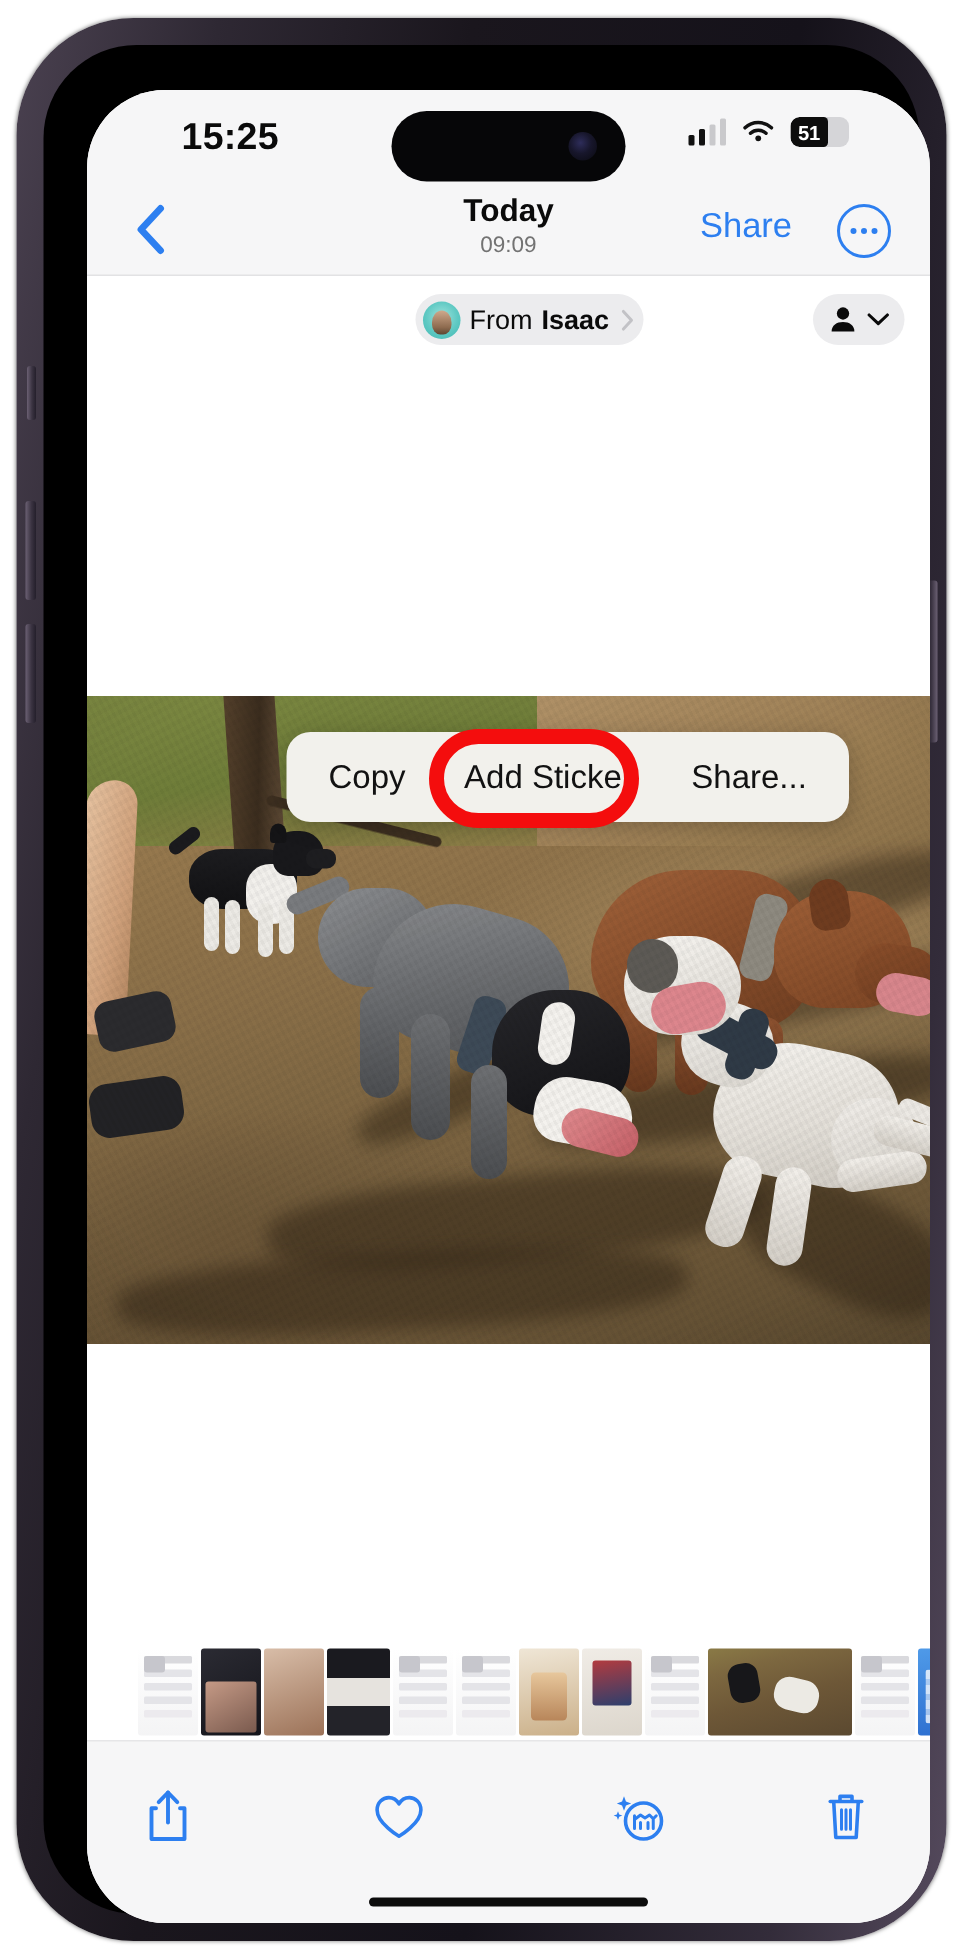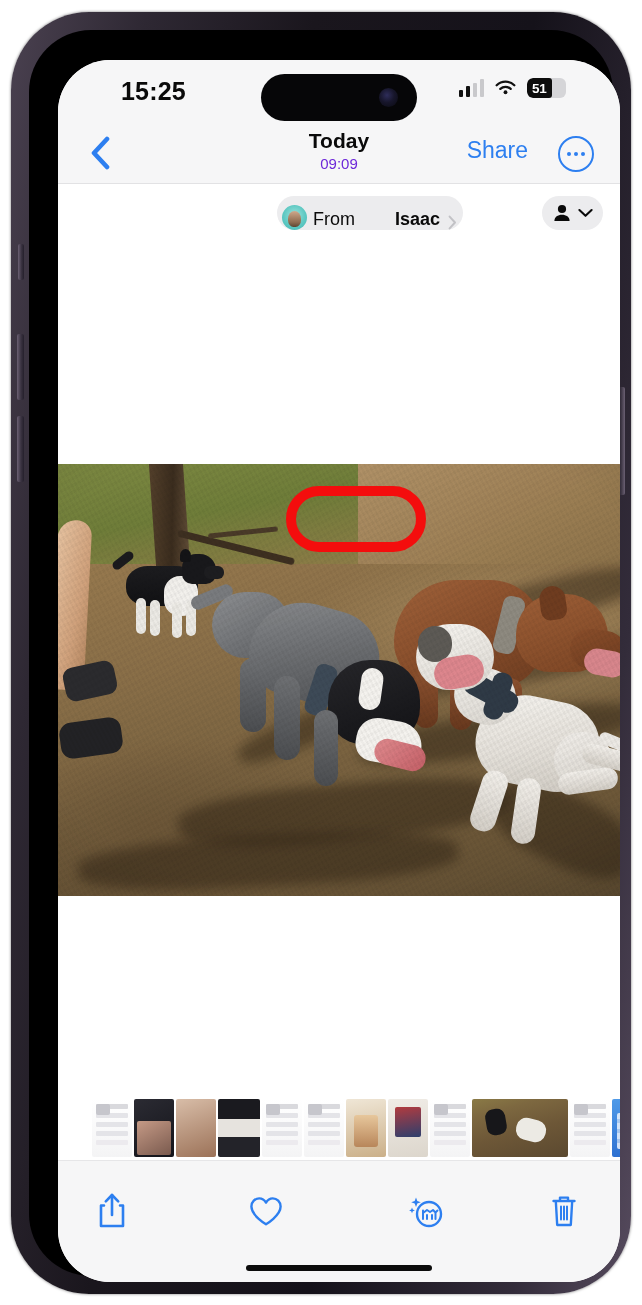--- a/index.html
+++ b/index.html
@@ -93,21 +93,21 @@
   #back-button{
     position:absolute; left:20px; top:10px;
     width:44px; height:42px;
     display:flex; align-items:center; justify-content:center;
   }
   #nav-title-block{
     position:absolute; left:0; top:6px; width:562px;
     text-align:center;
   }
   #nav-title{ font-size:21px; font-weight:bold; color:#0a0a0a; line-height:26px; }
-  #nav-subtitle{ font-size:15px; color:#6d28d9; line-height:19px; }
+  #nav-subtitle{ font-size:15px; color:#737373; line-height:19px; }
   #edit-button{
     position:absolute; right:92px; top:15px;
     font-size:23px; color:#2d7ff0;
   }
   #more-options-button{
     position:absolute; right:26px; top:14px;
     width:36px; height:36px; border-radius:50%;
     border:2px solid #2d7ff0;
     display:flex; align-items:center; justify-content:center;
     gap:3px;
@@ -124,34 +124,34 @@
     display:flex; align-items:center;
     height:34px;
   }
   #live-badge{
     position:absolute; left:17px; top:11px;
     padding:0 10px 0 9px; gap:6px;
   }
   #live-badge-label{ font-size:19px; color:#0a0a0a; letter-spacing:.2px; }
   #from-sender-pill{
     position:absolute; left:219px; top:11px;
-    padding:0 6px 0 5px; gap:6px;align-items:flex-end;
+    padding:0 6px 0 5px; gap:6px;
   }
   #sender-avatar{
     width:25px; height:25px; border-radius:50%;
     background:radial-gradient(circle at 50% 42%,#9fe3dd 0%,#5fc9c3 55%,#3fb7b2 100%);
     position:relative; overflow:hidden;
   }
   #sender-avatar::after{
     content:""; position:absolute; left:6px; top:6px;
     width:13px; height:16px; border-radius:50% 50% 42% 42%;
     background:linear-gradient(180deg,#cfa98c 0%,#8e6b4f 70%,#5c4632 100%);
   }
   #from-label{ font-size:18px; color:#0a0a0a; }
-  #sender-name{ font-size:18px; color:#0a0a0a; font-weight:bold;margin-left:34px; }
+  #sender-name{ font-size:18px; color:#0a0a0a; font-weight:bold; }
   #sender-chevron-icon{ color:#c2c2c6; font-size:15px; margin-left:2px; }
   #people-filter-pill{
     position:absolute; right:17px; top:11px;
     padding:0 10px; gap:6px;
   }
 
   
   #photo-white-gap-top{
     position:absolute; left:0; top:183px; width:562px; height:221px;
     background:#ffffff;
@@ -586,20 +586,27 @@
             <div class="wht-leg" style="left:118px;top:150px;width:26px;height:62px;transform:rotate(18deg);"></div>
             <div class="wht-leg" style="left:156px;top:158px;width:24px;height:66px;transform:rotate(8deg);"></div>
             <div class="wht-leg" style="left:200px;top:150px;width:60px;height:22px;transform:rotate(-8deg);"></div>
             <div class="wht-leg" style="left:224px;top:128px;width:54px;height:20px;transform:rotate(14deg);"></div>
           </div>
 
           <div id="photo-grain"></div>
           <div id="photo-vignette"></div>
         </div>
 
+        <div id="context-menu">
+          <div class="menu-item">Copy</div>
+          <div id="menu-divider-1"></div>
+          <div class="menu-item">Add Sticker</div>
+          <div id="menu-divider-2"></div>
+          <div class="menu-item">Share...</div>
+        </div>
         <div id="highlight-ring"></div>
       </div>
 
       <div id="photo-white-gap-bottom"></div>
 
       <div id="filmstrip">
           <div class="thumb partial-left"></div>
           <div class="thumb doc"></div>
           <div class="thumb photo-dark"></div>
           <div class="thumb photo-hands"></div>

